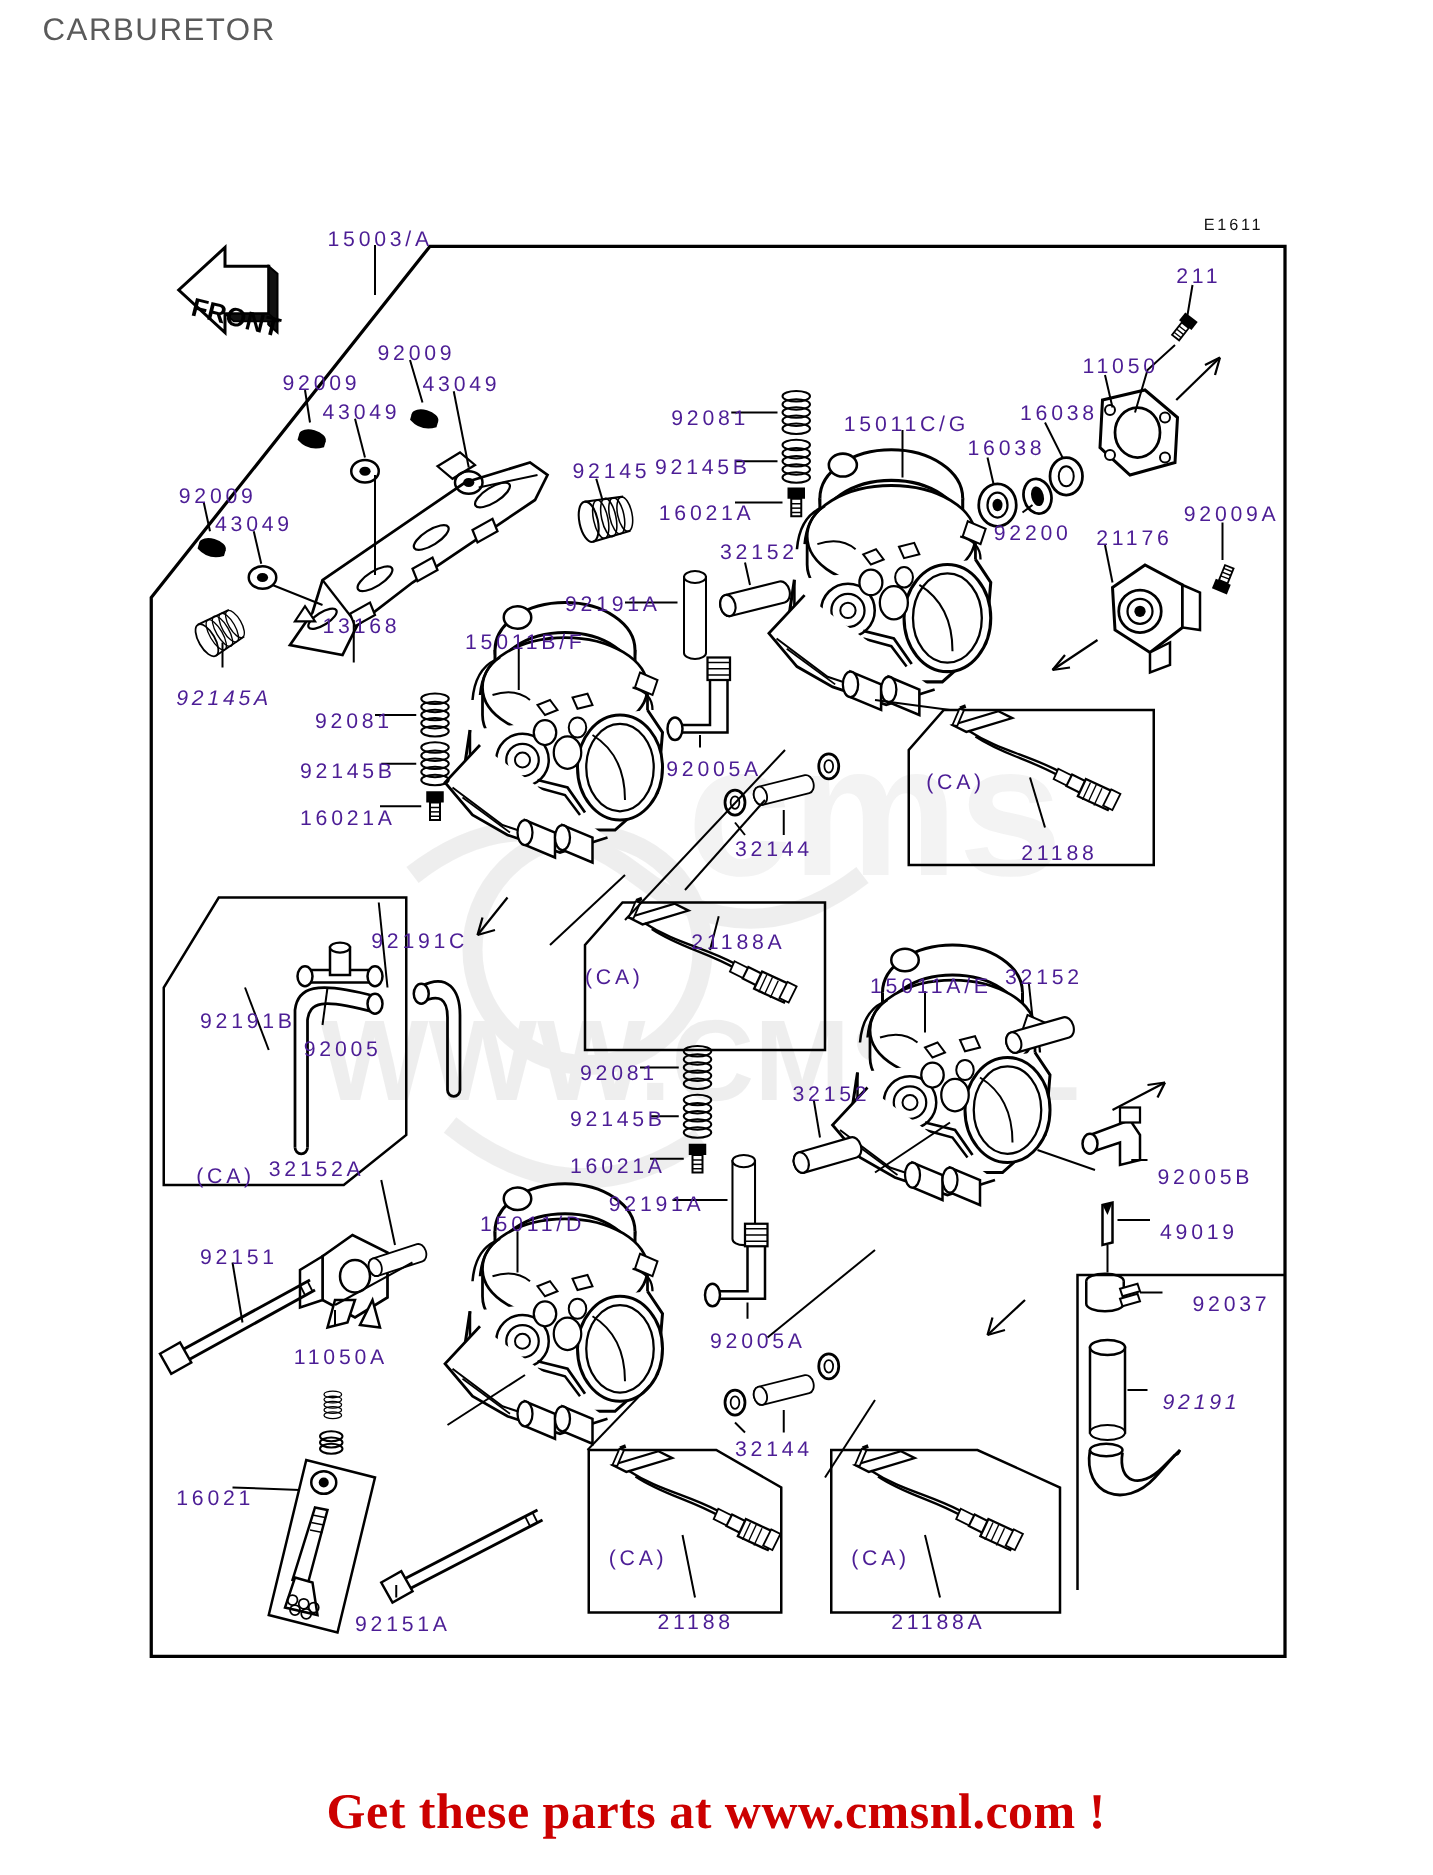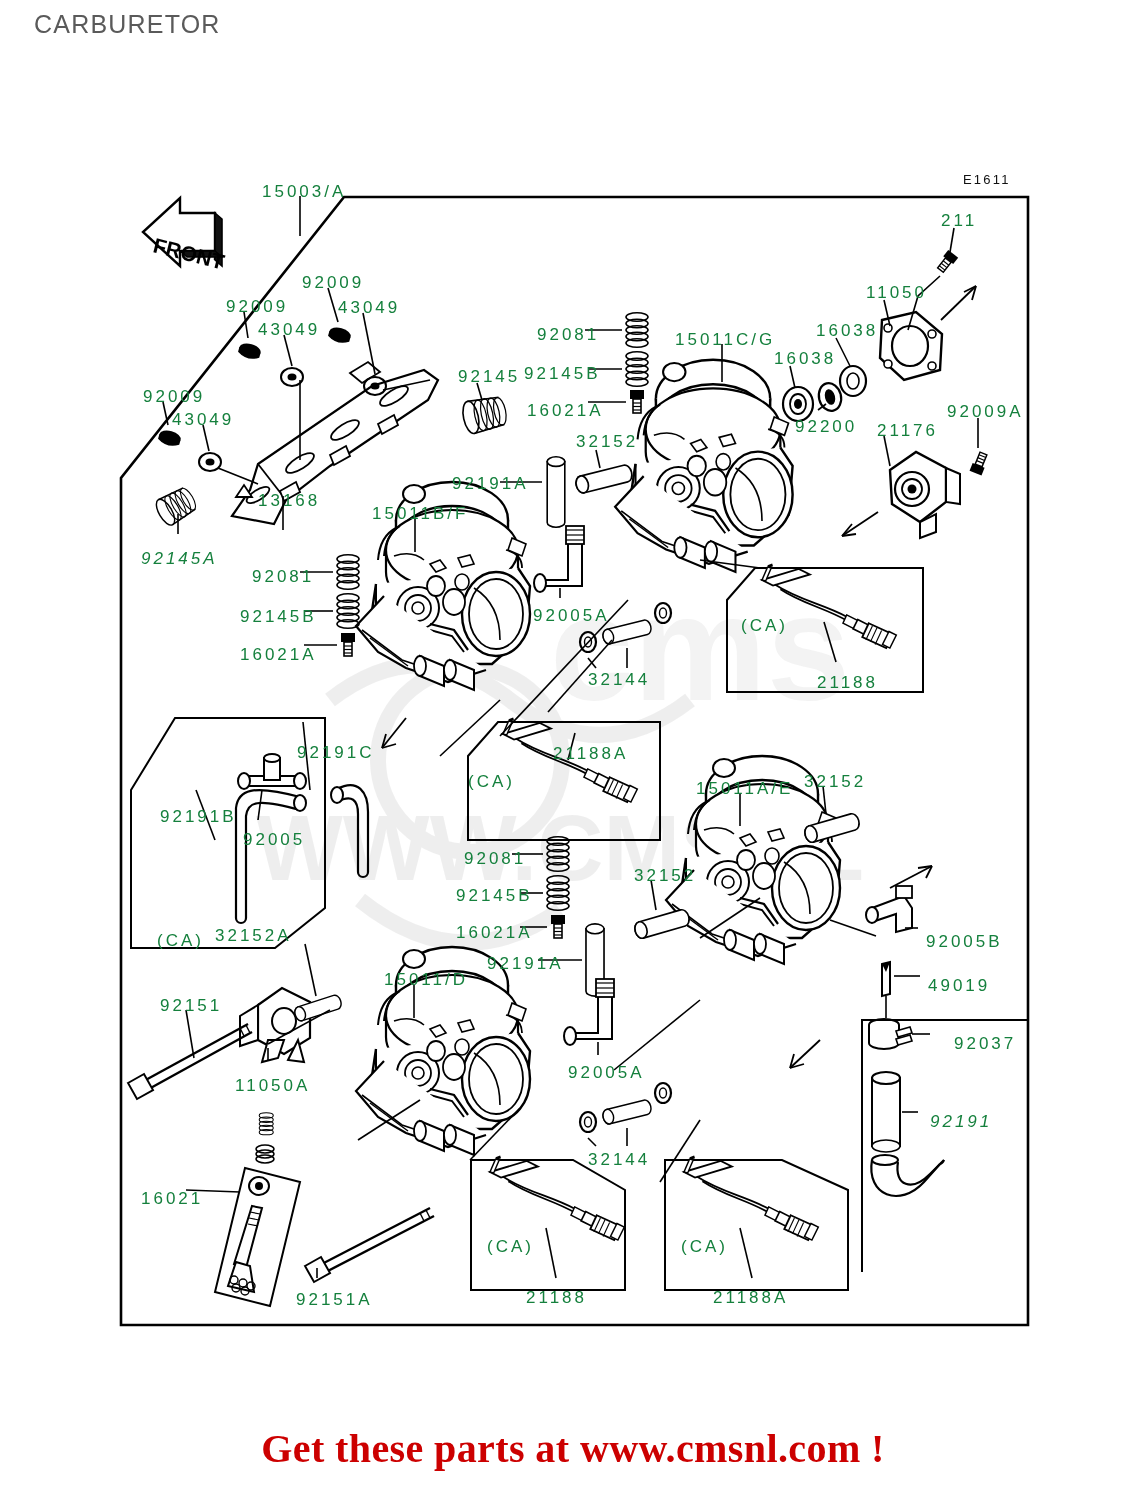--- a/index.html
+++ b/index.html
@@ -48,21 +48,21 @@
     letter-spacing: 2.2px;
     color: #111;
     font-family: "Liberation Sans", sans-serif;
     white-space: nowrap;
   }
 
   .callout {
     position: absolute;
     font-size: 17px;
     letter-spacing: 3.0px;
-    color: #15803d;
+    color: #4c1d95;
     font-family: "Liberation Sans", sans-serif;
     white-space: nowrap;
     font-weight: 500;
   }
 
   #footer-note {
     position: absolute;
     left: 0;
     top: 1425px;
     width: 1146px;
@@ -629,21 +629,21 @@
       <div class="callout" style="left: 553px; top: 744px;">21188A</div>
       <div class="callout" style="left: 468px; top: 772px;">(CA)</div>
       <div class="callout" style="left: 297px; top: 707px; margin-top: 36px;">92191C</div>
       <div class="callout" style="left: 160px; top: 775px; margin-top: 32px;">92191B</div>
       <div class="callout" style="left: 243px; top: 830px;">92005</div>
       <div class="callout" style="left: 157px; top: 931px;">(CA)</div>
       <div class="callout" style="left: 215px; top: 926px;">32152A</div>
       <div class="callout" style="left: 160px; top: 996px;">92151</div>
       <div class="callout" style="left: 235px; top: 1076px;">11050A</div>
       <div class="callout" style="left: 141px; top: 1189px;">16021</div>
-      <div class="callout" style="left: 296px; top: 1290px;">92151A</div>
+      <div class="callout" style="left: 284px; top: 1290px;">92151A</div>
       <div class="callout" style="left: 384px; top: 970px;">15011/D</div>
       <div class="callout" style="left: 464px; top: 849px;">92081</div>
       <div class="callout" style="left: 456px; top: 886px;">92145B</div>
       <div class="callout" style="left: 456px; top: 923px;">16021A</div>
       <div class="callout" style="left: 487px; top: 954px;">92191A</div>
       <div class="callout" style="left: 568px; top: 1063px;">92005A</div>
       <div class="callout" style="left: 588px; top: 1150px;">32144</div>
       <div class="callout" style="left: 634px; top: 866px;">32152</div>
       <div class="callout" style="left: 696px; top: 779px;">15011A/E</div>
       <div class="callout" style="left: 804px; top: 772px;">32152</div>

